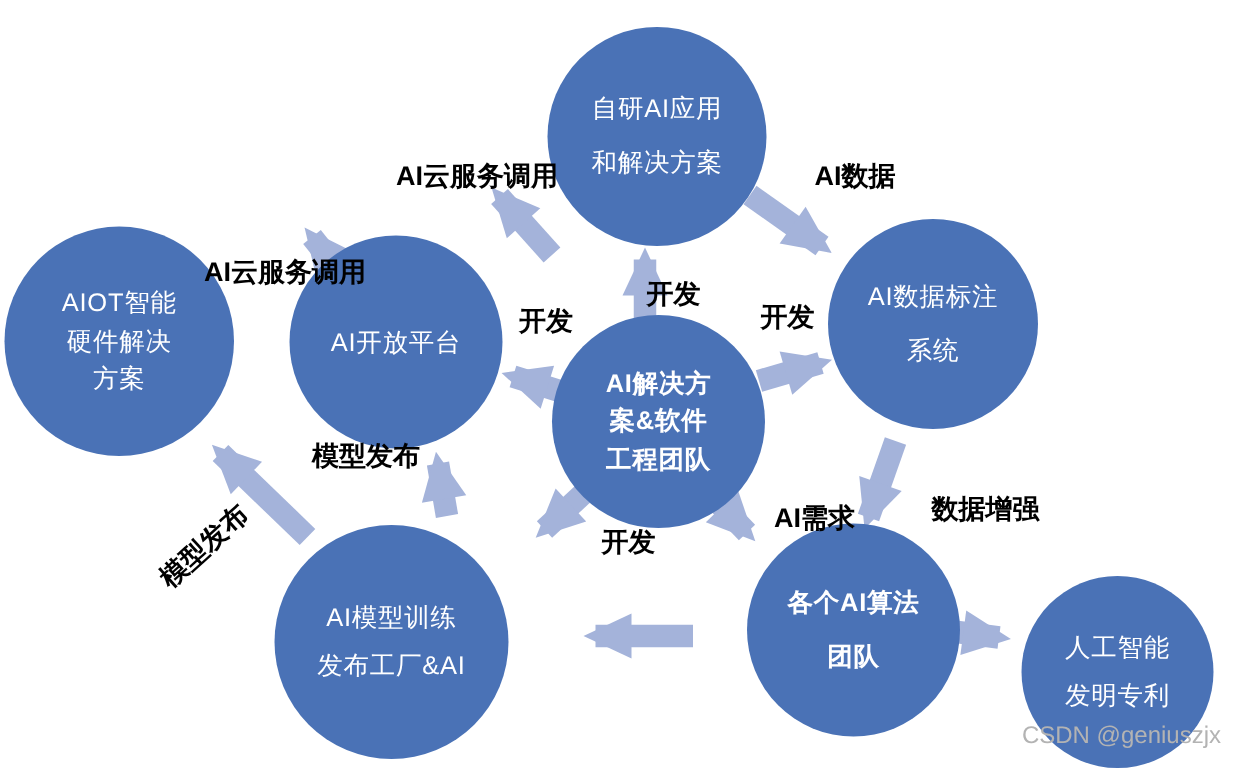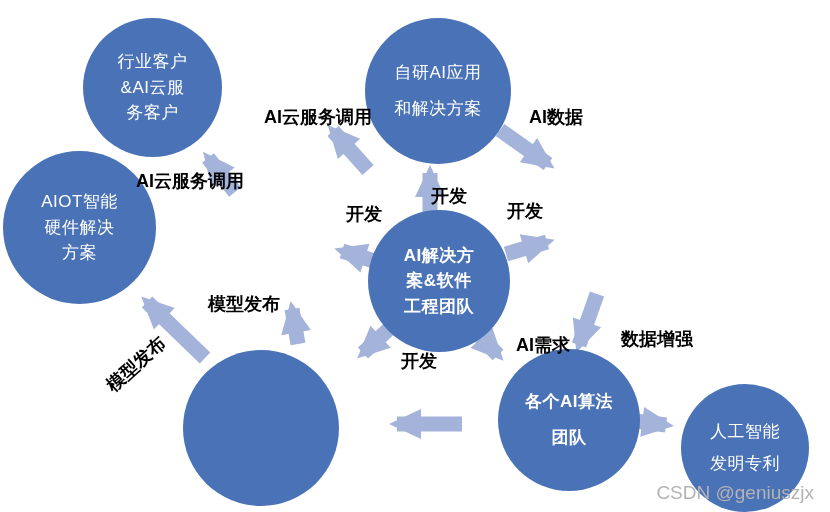--- a/index.html
+++ b/index.html
@@ -48,21 +48,21 @@
     color: var(--label-color, #000000);
     white-space: nowrap;
     transform: translate(-50%, -50%);
   }
   .elabel.rot { transform: translate(-50%, -50%) rotate(-42deg); }
   .watermark {
     position: absolute;
     right: 16px;
     top: 482px;
     color: #b3b3b3;
-    font-size: 19px;
+    font-size: 16px;
     z-index: 3;
     margin-left: 48px;
   }
 </style>
 </head>
 <body>
 
 <div class="canvas">
 
   <svg class="arrow-layer" width="830" height="512" viewBox="0 0 830 512">
@@ -79,62 +79,66 @@
     <line class="arrow-line" x1="374" y1="261" x2="342" y2="251" marker-end="url(#ah)"></line>
     <line class="arrow-line" x1="298" y1="344" x2="292" y2="309" marker-end="url(#ah)"></line>
     <line class="arrow-line" x1="205" y1="358" x2="147" y2="302" marker-end="url(#ah)"></line>
     <line class="arrow-line" x1="390" y1="328" x2="363" y2="353" marker-end="url(#ah)"></line>
     <line class="arrow-line" x1="472" y1="328" x2="498" y2="355" marker-end="url(#ah)"></line>
     <line class="arrow-line" x1="597" y1="294" x2="579" y2="345" marker-end="url(#ah)"></line>
     <line class="arrow-line" x1="462" y1="424" x2="397" y2="424" marker-end="url(#ah)"></line>
     <line class="arrow-line" x1="628" y1="420" x2="666" y2="425" marker-end="url(#ah)"></line>
   </svg>
 
-  <div class="node" style="left:83px; top:18px; width:139px; height:139px;">
-    <div class="node-text lh-15">行业客户
-&amp;AI云服
-务客户</div>
-  </div>
 
   <div class="node" style="left:365px; top:18px; width:146px; height:146px;">
     <div class="node-text lh-21">自研AI应用
 和解决方案</div>
   </div>
 
   <div class="node" style="left:3px; top:151px; width:153px; height:153px;">
     <div class="node-text lh-15">AIOT智能
 硬件解决
 方案</div>
   </div>
 
+  <div class="node" style="left:193px; top:157px; width:142px; height:142px;">
+    <div class="node-text">AI开放平台</div>
+  </div>
 
   <div class="node" style="left:368px; top:210px; width:142px; height:142px;">
     <div class="node-text lh-15 bold">AI解决方
 案&amp;软件
 工程团队</div>
   </div>
 
+  <div class="node" style="left:552px; top:146px; width:140px; height:140px;">
+    <div class="node-text lh-21">AI数据标注
+系统</div>
+  </div>
 
   <div class="node" style="left:183px; top:350px; width:156px; height:156px;">
     <div class="node-text lh-19">
+      <span>AI模型训练
+发布工厂&amp;AI</span>
     </div>
   </div>
 
   <div class="node" style="left:498px; top:349px; width:142px; height:142px;font-weight:bold;">
     <div class="node-text lh-21">各个AI算法
 团队</div>
   </div>
 
   <div class="node" style="left:681px; top:384px; width:128px; height:128px;">
     <div class="node-text lh-19">人工智能
 发明专利</div>
   </div>
 
   <span class="elabel" style="left:318px; top:117px;">AI云服务调用</span>
-  <span class="elabel" style="left:556px; top:117px;">AI数据</span>
+  <span class="elabel" style="left:570px; top:117px;">AI数据</span>
   <span class="elabel" style="left:190px; top:181px;">AI云服务调用</span>
   <span class="elabel" style="left:449px; top:196px;">开发</span>
   <span class="elabel" style="left:364px; top:214px;">开发</span>
   <span class="elabel" style="left:525px; top:211px;">开发</span>
   <span class="elabel" style="left:244px; top:304px;">模型发布</span>
   <span class="elabel rot" style="left:136px; top:364px;">模型发布</span>
   <span class="elabel" style="left:419px; top:361px;">开发</span>
   <span class="elabel" style="left:507px; top:345px;margin-left:36px;">AI需求</span>
   <span class="elabel" style="left:657px; top:339px;">数据增强</span>
 

